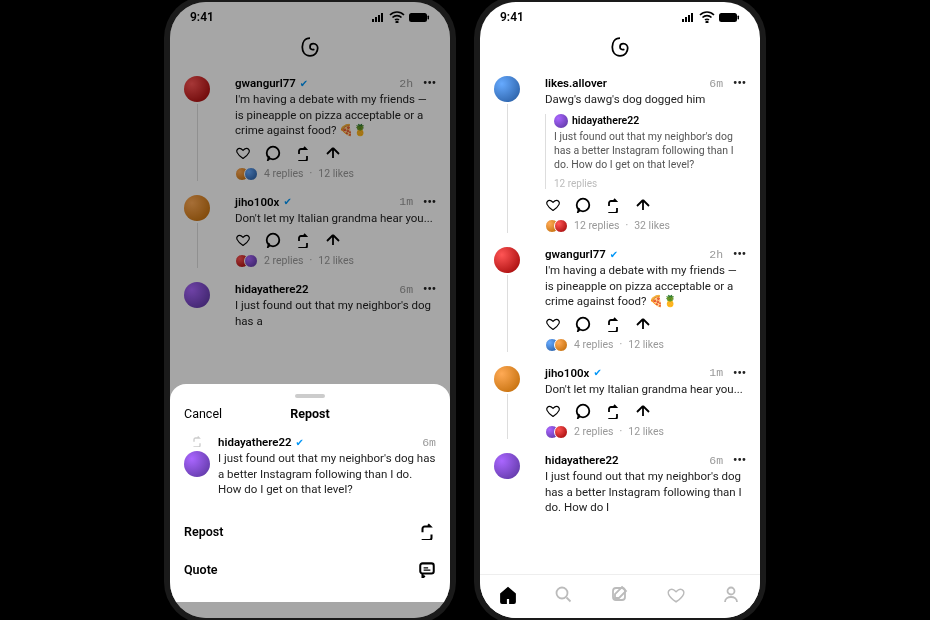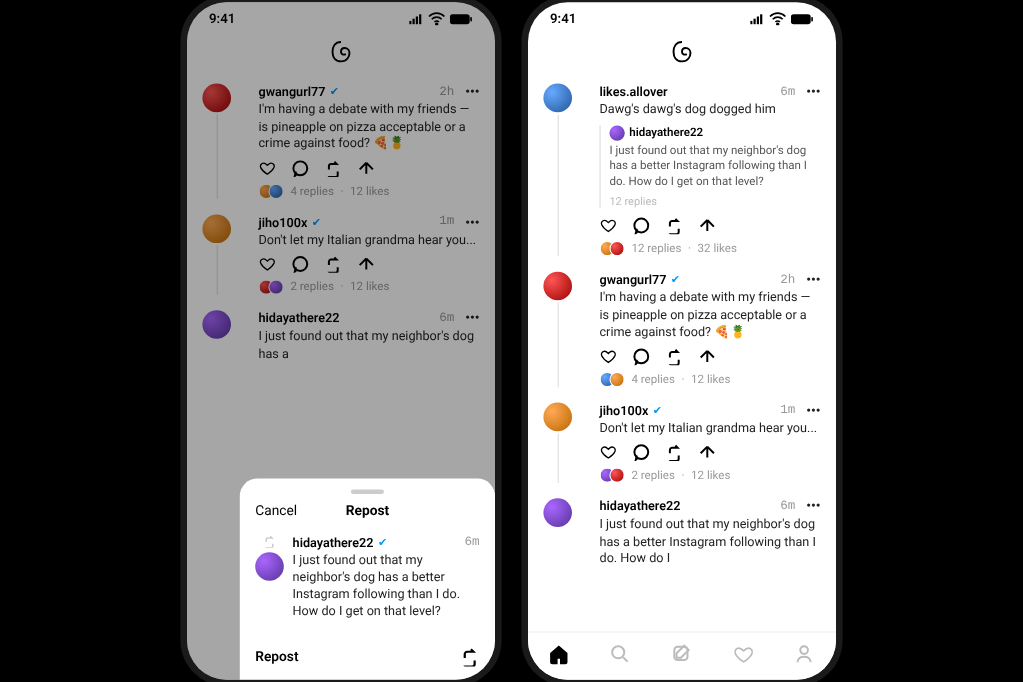--- a/index.html
+++ b/index.html
@@ -111,25 +111,24 @@
   .quoted .avatar { width: 14px; height: 14px; }
 
   
   .dim-overlay {
     position: absolute;
     inset: 0;
     background: rgba(0,0,0,0.35);
   }
   .sheet {
     position: absolute;
-    left: 0; right: 0; bottom: 0;
+    left: 0; right: 0; bottom: 16px;
     background: #fff;
     border-radius: 16px 16px 0 0;
-    padding: 10px 14px 2px;
-    margin-left: 48px;
+    padding: 10px 14px 14px;
   }
   .sheet-handle {
     width: 30px; height: 4px; background: #ccc; border-radius: 2px;
     margin: 0 auto 8px;
   }
   .sheet-header {
     display: flex;
     justify-content: space-between;
     align-items: center;
     font-size: 12.5px;
@@ -356,20 +355,26 @@
           <span class="verify">✔</span>
           <span class="timestamp">6m</span>
         </div>
         <div class="post-text">I just found out that my neighbor's dog has a better Instagram following than I do. How do I get on that level?</div>
       </div>
     </div>
     <div class="sheet-action-row">
       <span>Repost</span>
       <svg viewBox="0 0 16 16">
           <use href="#repost"></use>
+        </svg>
+    </div>
+    <div class="sheet-action-row">
+      <span>Quote</span>
+      <svg viewBox="0 0 16 16">
+          <use href="#quote"></use>
         </svg>
     </div>
   </div>
 </div>
 
 <div class="phone">
   <div class="statusbar">
     <span>9:41</span>
     <span class="icons">
       <svg width="13" height="11">

